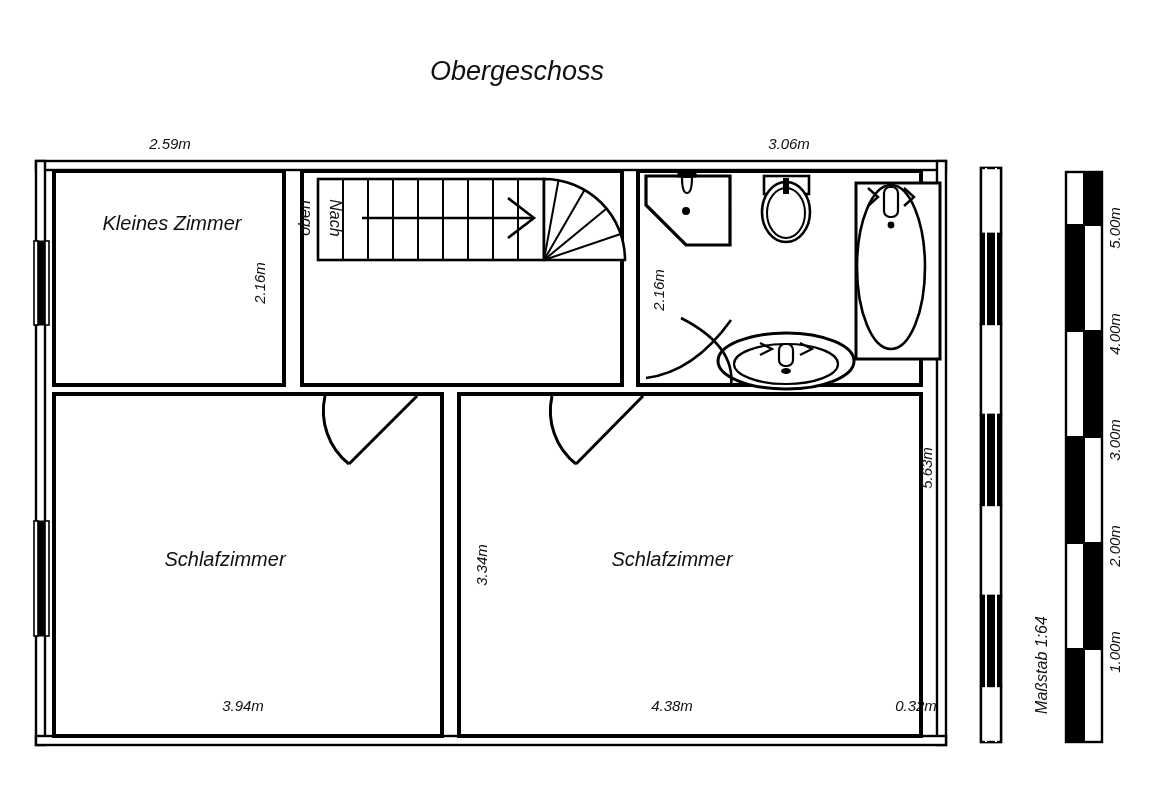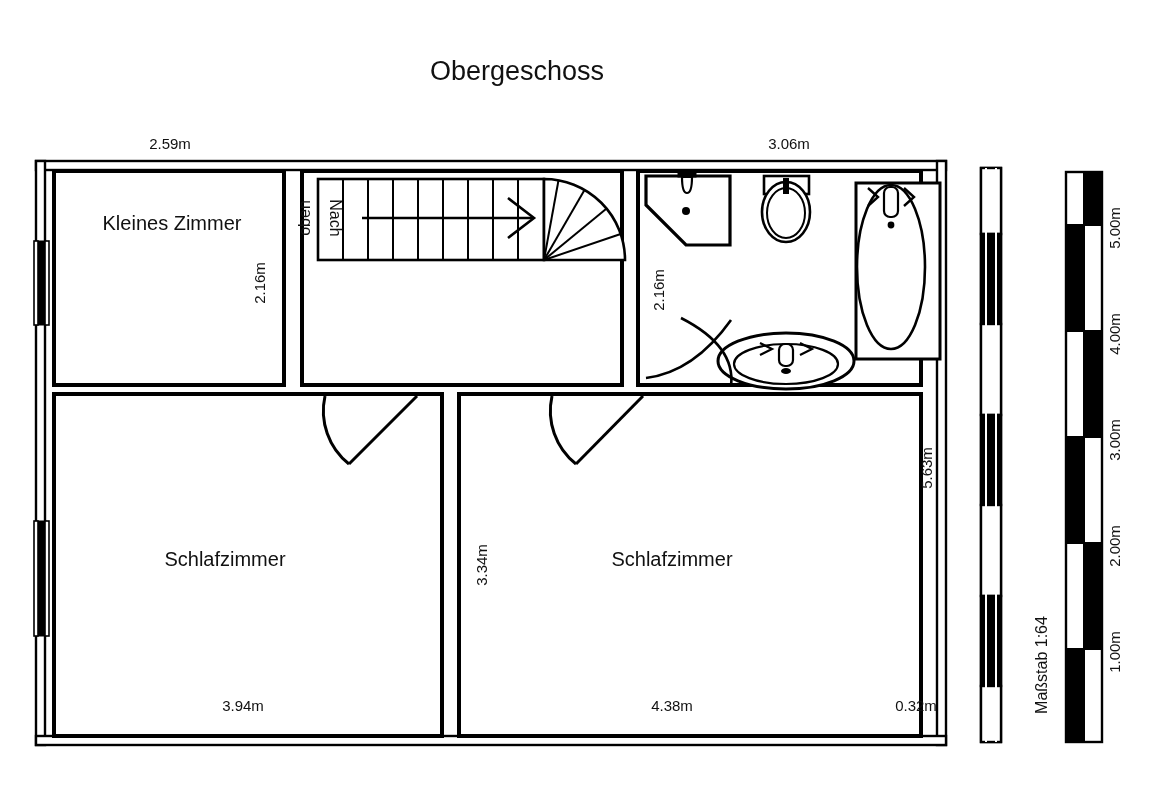--- a/index.html
+++ b/index.html
@@ -13,20 +13,21 @@
     height: 785px;
     font-family: "Liberation Sans", sans-serif;
     color: #000000;
     overflow: hidden;
     position: relative;
   }
   #plan-root {
     position: relative;
     width: 1165px;
     height: 774px;
+    font-style: italic;
   }
   #plan-svg {
     position: absolute;
     left: 0;
     top: 0;
     width: 1165px;
     height: 785px;
   }
   .ttl {
     font-size: 27px;

